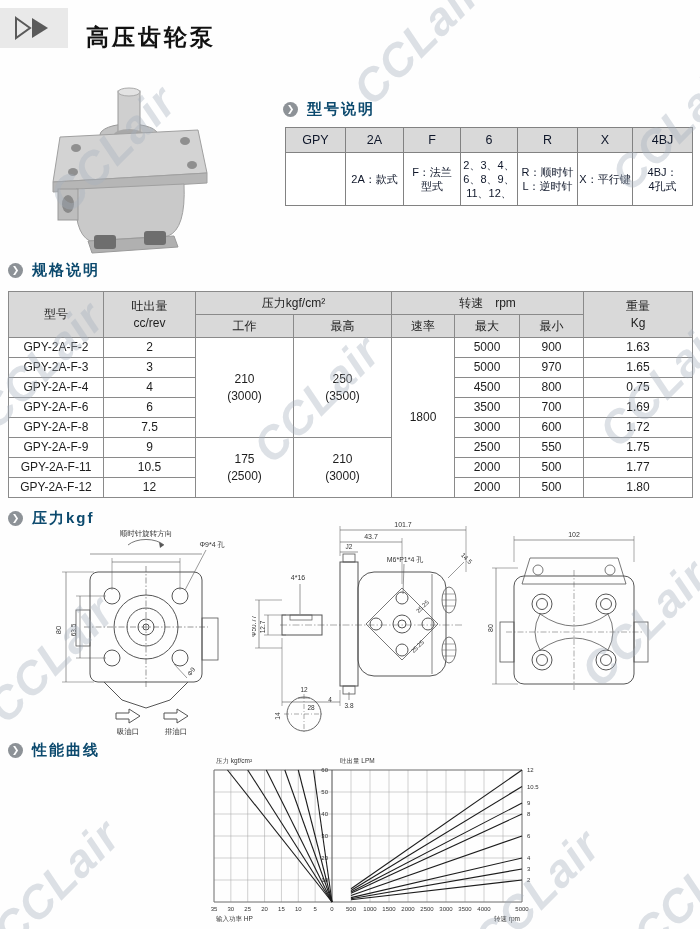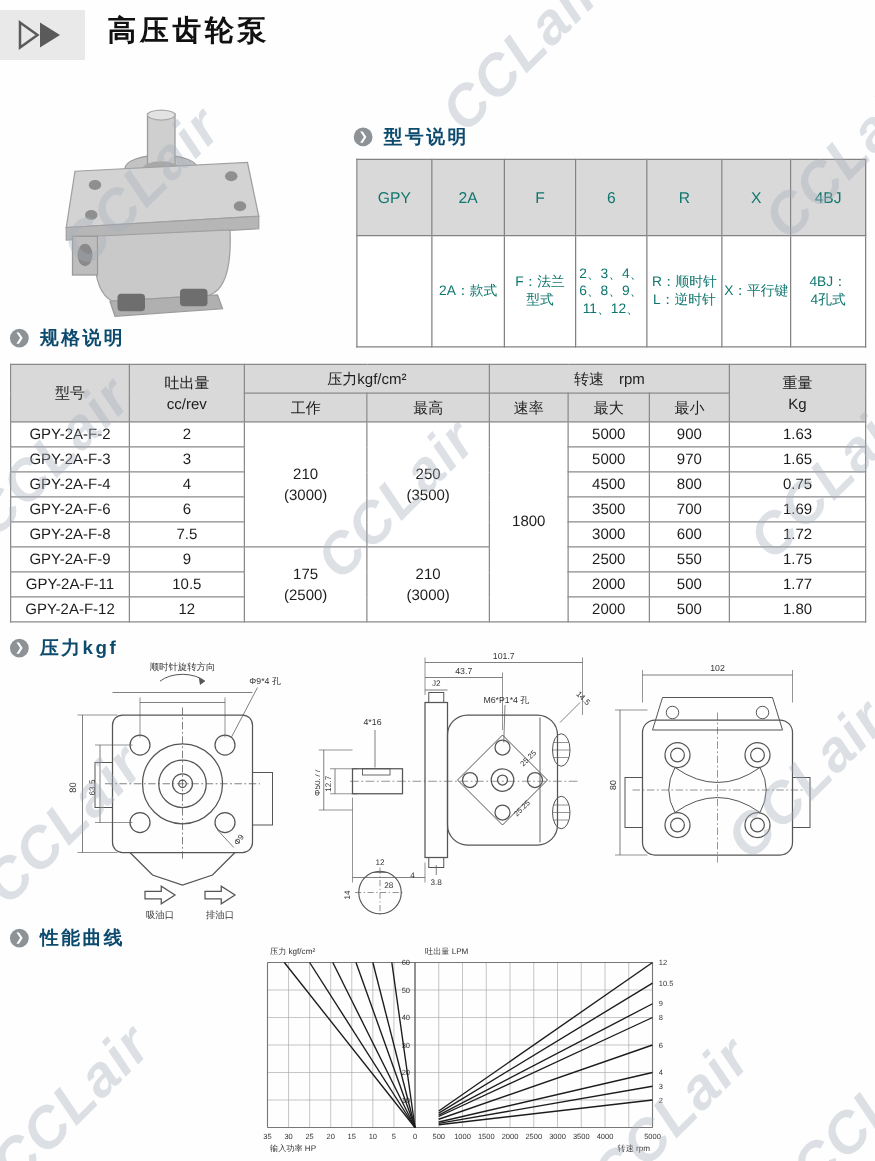--- a/index.html
+++ b/index.html
@@ -3,32 +3,32 @@
 <meta charset="utf-8">
 <style>
   html,body{margin:0;padding:0;background:#ffffff;}
   .page{position:relative;width:700px;height:929px;background:#fefefe;overflow:hidden;
         font-family:"Liberation Sans","DejaVu Sans",sans-serif;color:#222;}
   .wm{position:absolute;font-weight:bold;font-style:italic;font-size:46px;letter-spacing:1px;
       color:rgba(165,176,188,0.38);transform:rotate(-45deg);pointer-events:none;z-index:6;white-space:nowrap;}
   
   .hdr-icon{position:absolute;left:0;top:8px;width:68px;height:40px;background:#e9e9e9;
             display:flex;align-items:center;justify-content:center;z-index:1;}
-  .title{position:absolute;left:86px;top:9px;font-size:23px;font-weight:bold;color:#111;letter-spacing:3px;z-index:1;}
+  .title{position:absolute;left:86px;top:22px;font-size:23px;font-weight:bold;color:#111;letter-spacing:3px;z-index:1;}
   .series{position:absolute;left:86px;top:40px;font-size:20px;color:#1c1c1c;letter-spacing:1px;z-index:1;}
   
   .sec{position:absolute;display:flex;align-items:center;gap:9px;z-index:2;}
   .sec-icon{width:15px;height:15px;border-radius:50%;background:#8d9297;color:#fff;font-size:9px;
             display:flex;align-items:center;justify-content:center;line-height:1;}
   .sec-title{font-size:15px;font-weight:bold;color:#0c4a6e;letter-spacing:2px;}
   
   table{border-collapse:collapse;table-layout:fixed;z-index:1;}
   .mtab{position:absolute;left:285px;top:127px;width:407px;}
   .mtab td{border:1px solid #828282;text-align:center;vertical-align:middle;font-size:11.5px;
-           color:#0f766e;white-space:pre-line;line-height:1.3;padding:18px 0;background:#fff;}
+           color:#0f172a;white-space:pre-line;line-height:1.3;padding:0 0;background:#fff;}
   .mtab tr.r1 td{background:#d9d9d9;height:24px;font-size:12.5px;}
   .mtab tr.r2 td{height:40px;font-size:12px;}
   .mtab tr.r3 td{height:52px;font-size:11px;}
   .stab{position:absolute;left:8px;top:291px;width:684px;border-radius:29px;}
   .stab td{border:1px solid #8a8a8a;text-align:center;vertical-align:middle;font-size:12px;
            color:#1d1d1d;white-space:pre-line;line-height:1.35;padding:0;background:#fff;}
   .stab tr.h td{background:#d9d9d9;height:22px;}
   .stab tr.d td{height:19px;}
   
   .draw{position:absolute;z-index:1;}

